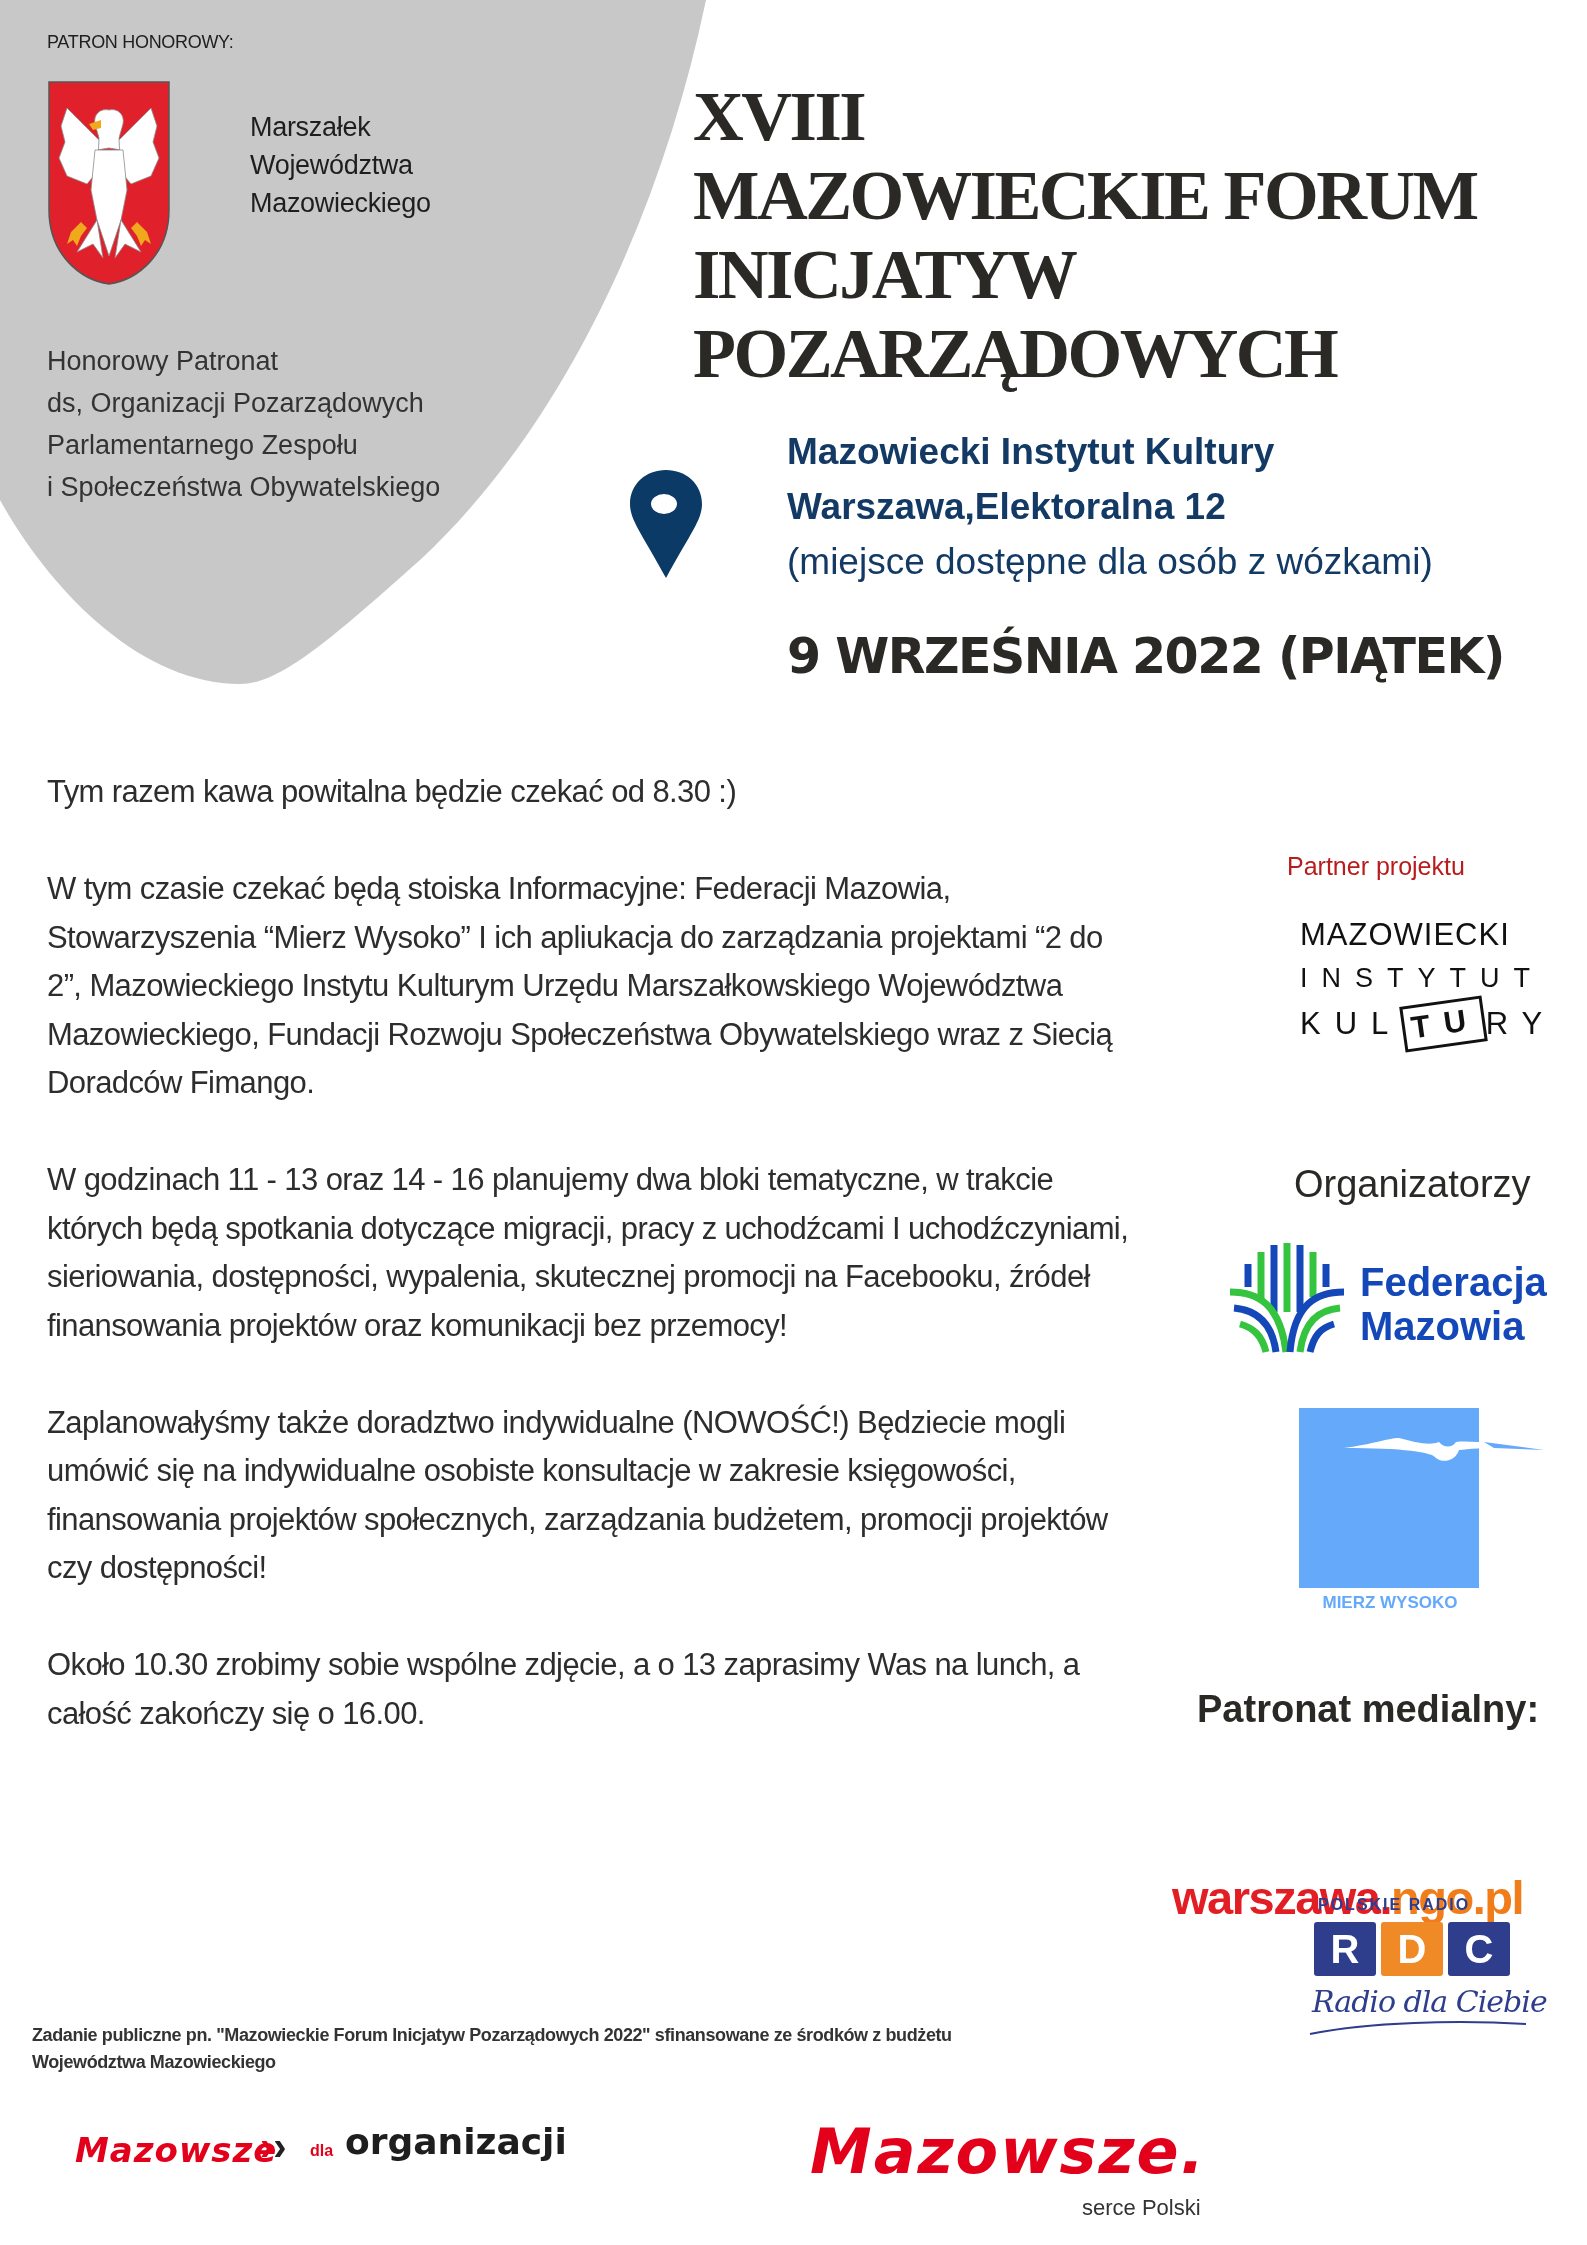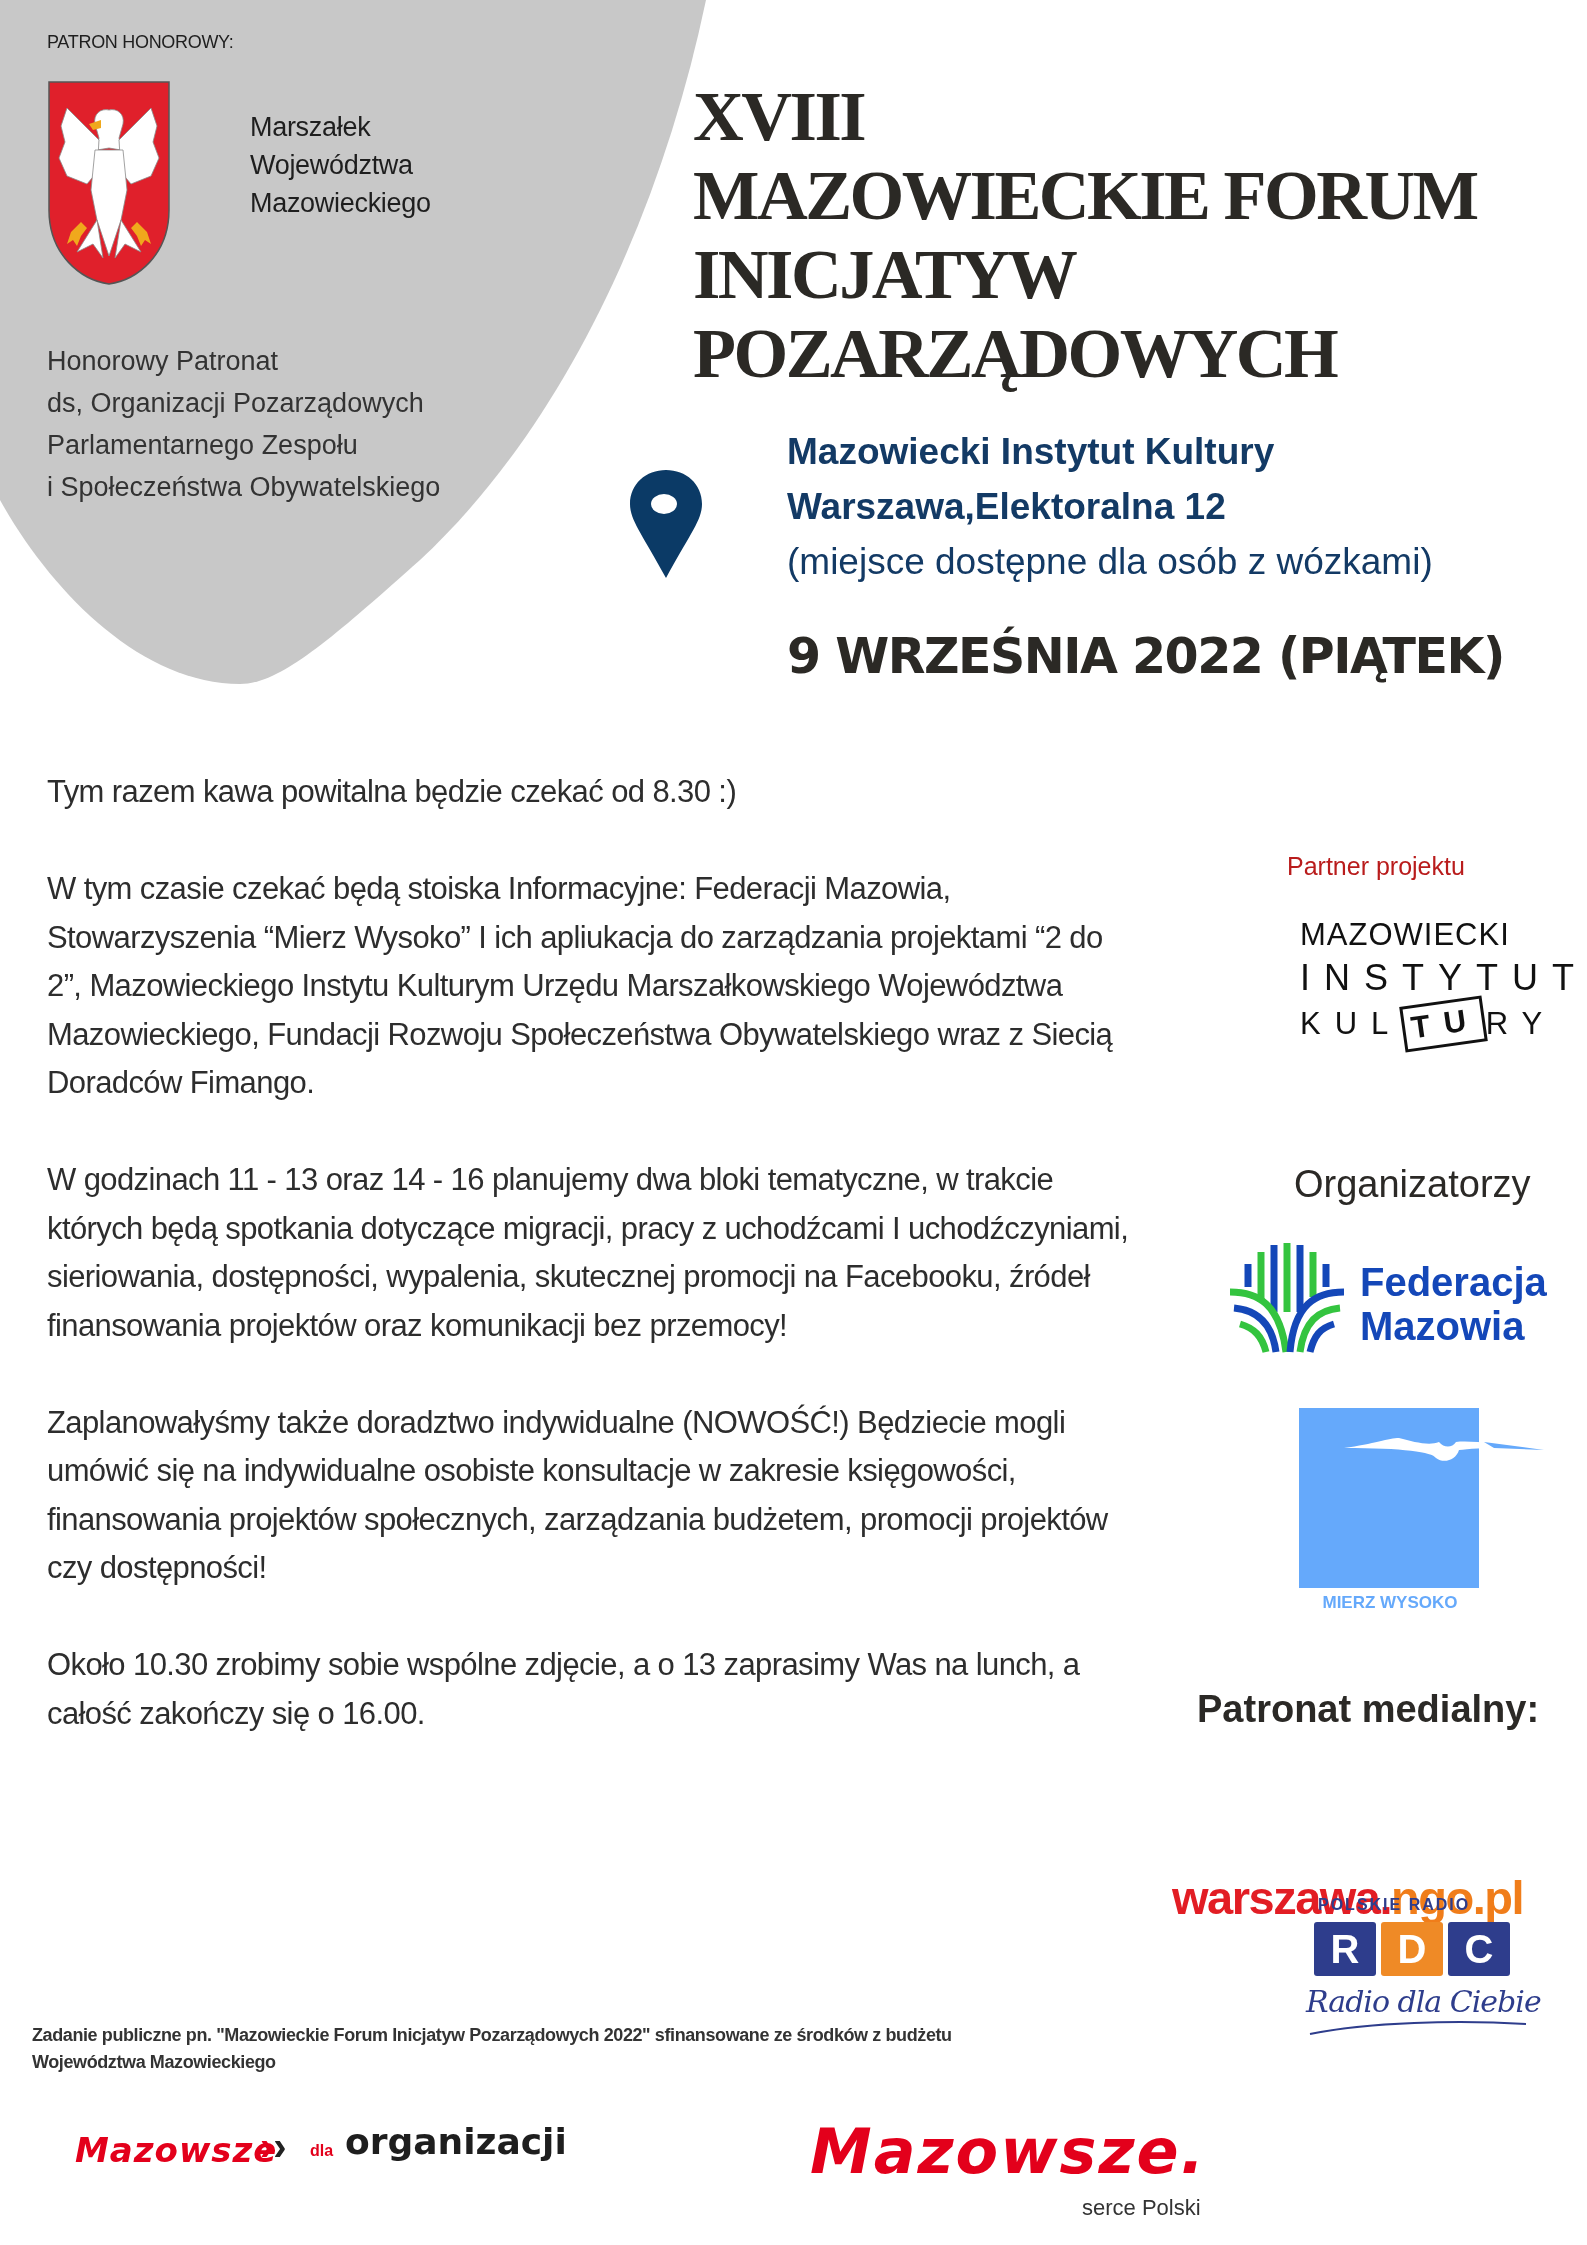--- a/index.html
+++ b/index.html
@@ -106,21 +106,21 @@
   <p style="width:1090px">W  tym czasie czekać będą stoiska Informacyjne: Federacji Mazowia, Stowarzyszenia “Mierz Wysoko” I ich apliukacja do zarządzania projektami “2 do 2”, Mazowieckiego Instytu Kulturym Urzędu Marszałkowskiego Województwa Mazowieckiego, Fundacji Rozwoju Społeczeństwa Obywatelskiego wraz z Siecią Doradców Fimango.</p>
   <p style="width:1090px">W godzinach 11 - 13 oraz 14 - 16 planujemy dwa bloki tematyczne, w trakcie których będą spotkania dotyczące migracji, pracy z uchodźcami I uchodźczyniami, sieriowania, dostępności, wypalenia, skutecznej promocji na Facebooku, źródeł finansowania projektów oraz komunikacji bez przemocy!</p>
   <p style="width:1080px">Zaplanowałyśmy także doradztwo indywidualne (NOWOŚĆ!) Będziecie mogli umówić się na indywidualne osobiste konsultacje w zakresie księgowości, finansowania projektów społecznych, zarządzania budżetem, promocji projektów czy dostępności!</p>
   <p style="width:1100px">Około 10.30 zrobimy sobie wspólne zdjęcie, a o 13 zaprasimy Was na lunch, a całość zakończy się o 16.00.</p>
 </div>
 
 <div class="abs partner-label">Partner projektu</div>
 
 <div class="abs mik-logo">
   <div style="font-size:31px; letter-spacing:1px; color:#111; line-height:40px;">MAZOWIECKI</div>
-  <div style="font-size:36px; letter-spacing:14px; color:#111; line-height:46px;">INSTYTUT</div>
+  <div style="font-size:27px; letter-spacing:14px; color:#111; line-height:46px;">INSTYTUT</div>
   <div style="font-size:31px; letter-spacing:14px; color:#111; line-height:46px; white-space:nowrap; position:relative;">
     <span>KUL</span><span style="font-weight:bold; border:3px solid #111; padding:0 2px 0 6px; display:inline-block; transform:rotate(-8deg); line-height:40px;">TU</span><span>RY</span>
   </div>
 </div>
 
 <div class="abs org-label">Organizatorzy</div>
 
 <div class="abs fm-logo">
   <svg style="position:absolute; left:8px; top:12px;" width="120" height="115" viewBox="0 0 120 115">
     <g stroke-width="7" fill="none">
@@ -160,21 +160,21 @@
   <span class="red">warszawa.</span><span class="orange">ngo.pl</span>
 </div>
 
 <div class="abs rdc-logo">
   <div style="position:absolute; left:18px; top:6px; font-size:16px; font-weight:bold; letter-spacing:2px; color:#2e3d8c; white-space:nowrap;">POLSKIE RADIO</div>
   <div style="position:absolute; left:14px; top:32px; display:flex; gap:5px;">
     <div style="width:62px; height:54px; background:#2e3d8c; color:#fff; font-size:40px; font-weight:bold; text-align:center; line-height:54px; border-radius:3px;">R</div>
     <div style="width:62px; height:54px; background:#ef8a26; color:#fff; font-size:40px; font-weight:bold; text-align:center; line-height:54px; border-radius:3px;">D</div>
     <div style="width:62px; height:54px; background:#2e3d8c; color:#fff; font-size:40px; font-weight:bold; text-align:center; line-height:54px; border-radius:3px;">C</div>
   </div>
-  <div style="position:absolute; left:6px; top:94px; font-family:'DejaVu Serif', serif; font-style:italic; font-size:30px; color:#2e3d8c; white-space:nowrap; letter-spacing:-1px;">Radio dla Ciebie</div>
+  <div style="position:absolute; left:12px; top:94px; font-family:'DejaVu Serif', serif; font-style:italic; font-size:30px; color:#2e3d8c; white-space:nowrap; letter-spacing:-1px;">Radio dla Ciebie</div>
   <svg style="position:absolute; left:8px; top:128px;" width="220" height="20" viewBox="0 0 220 20">
     <path d="M2,16 C60,4 150,2 218,6" stroke="#2e3d8c" stroke-width="2" fill="none"></path>
   </svg>
 </div>
 
 <div class="abs footnote">
   <div>Zadanie publiczne pn. "Mazowieckie Forum Inicjatyw Pozarządowych 2022" sfinansowane ze środków z budżetu</div>
   <div>Województwa Mazowieckiego</div>
 </div>
 

